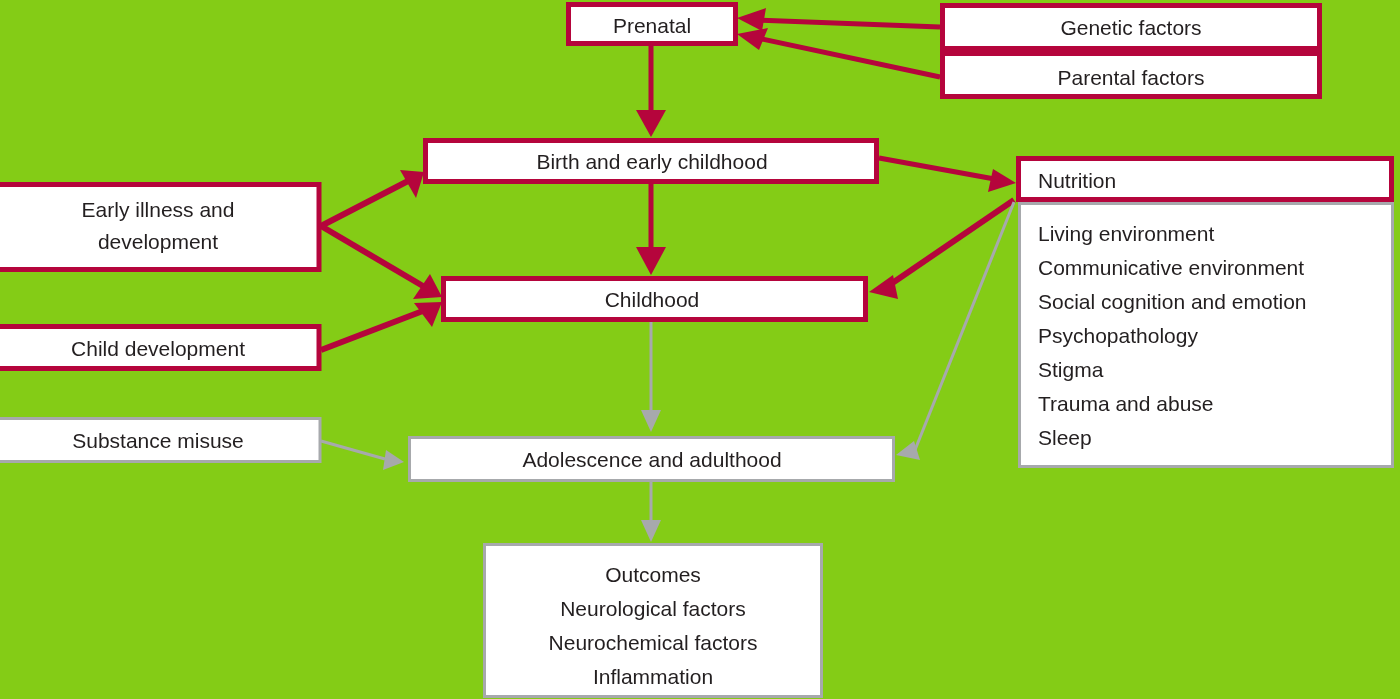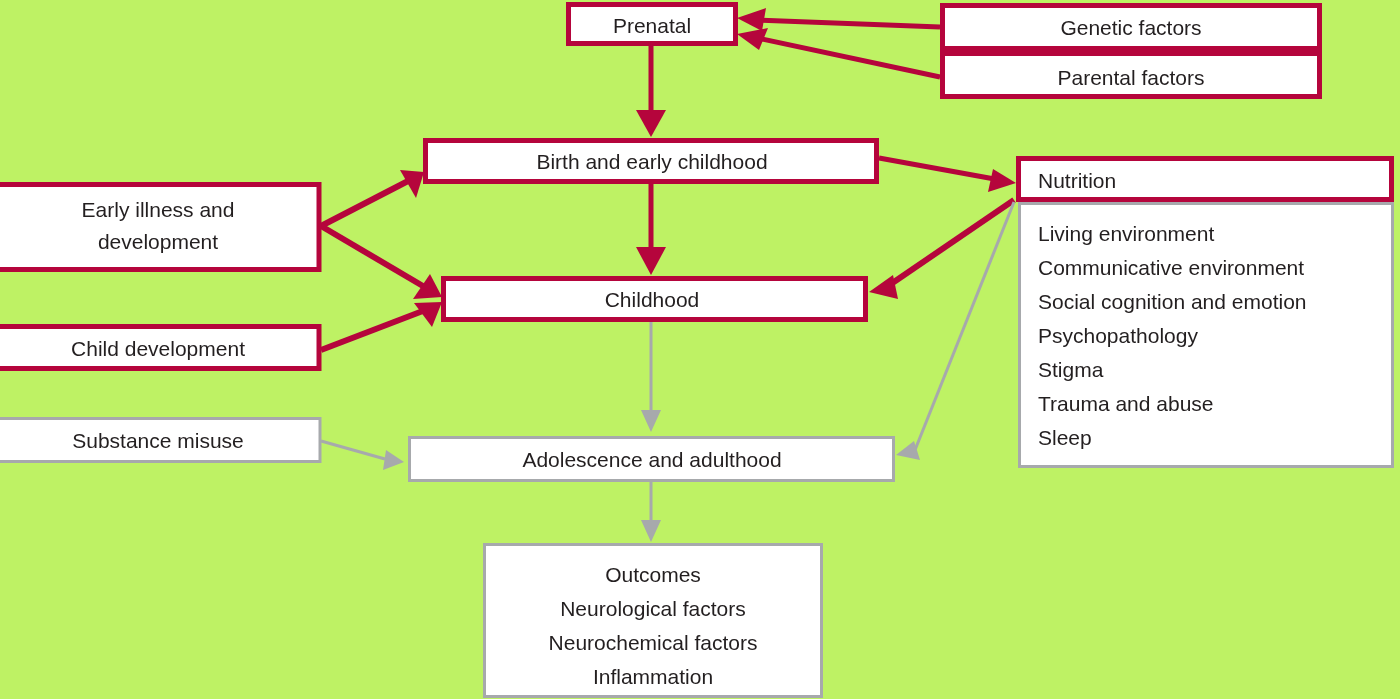--- a/index.html
+++ b/index.html
@@ -4,21 +4,21 @@
 <style>
   html, body {
     margin: 0;
     padding: 0;
     background: #ffffff;
   }
   #diagram-root {
     position: relative;
     width: 1400px;
     height: 699px;
-    background: #bef264;
+    background: #84cc16;
     overflow: hidden;
     font-family: "Liberation Sans", sans-serif;
   }
   svg.layer {
     position: absolute;
     top: 0;
     left: 0;
     width: 1400px;
     height: 699px;
   }

